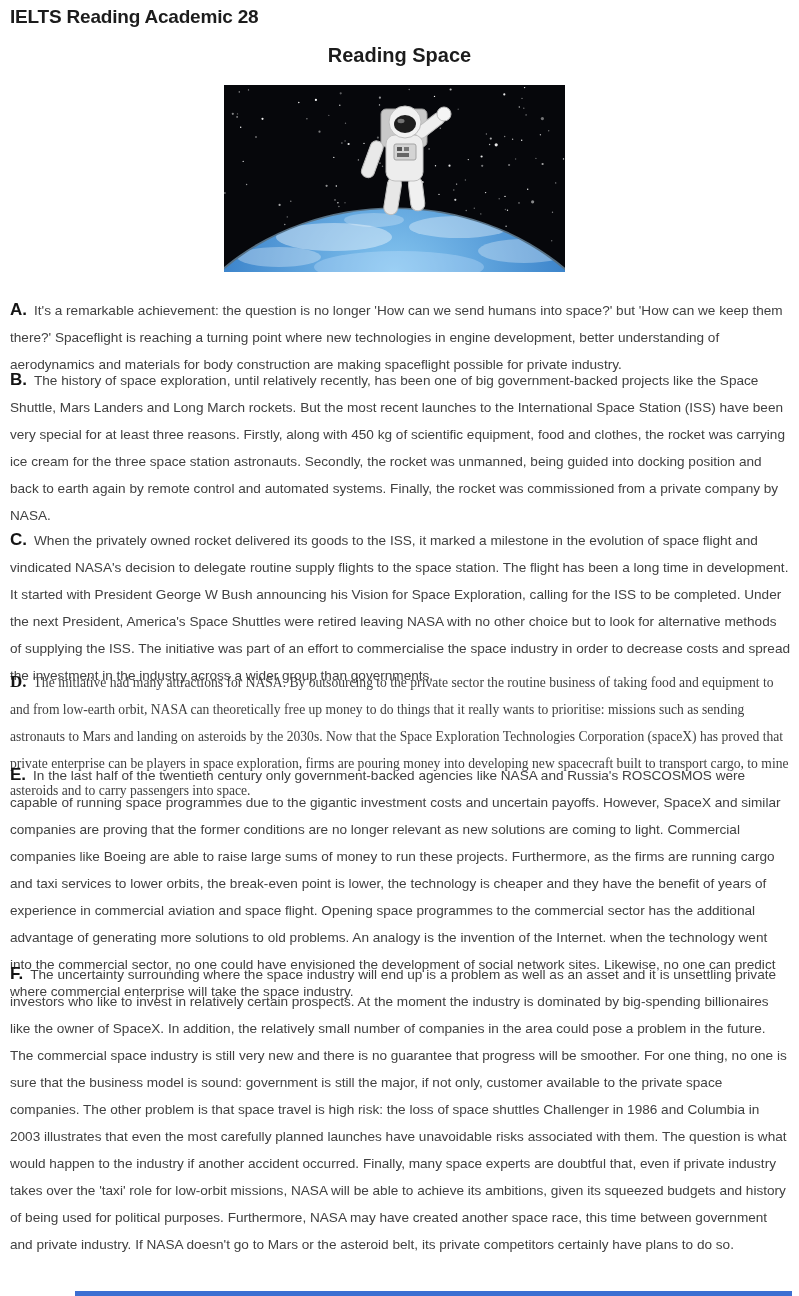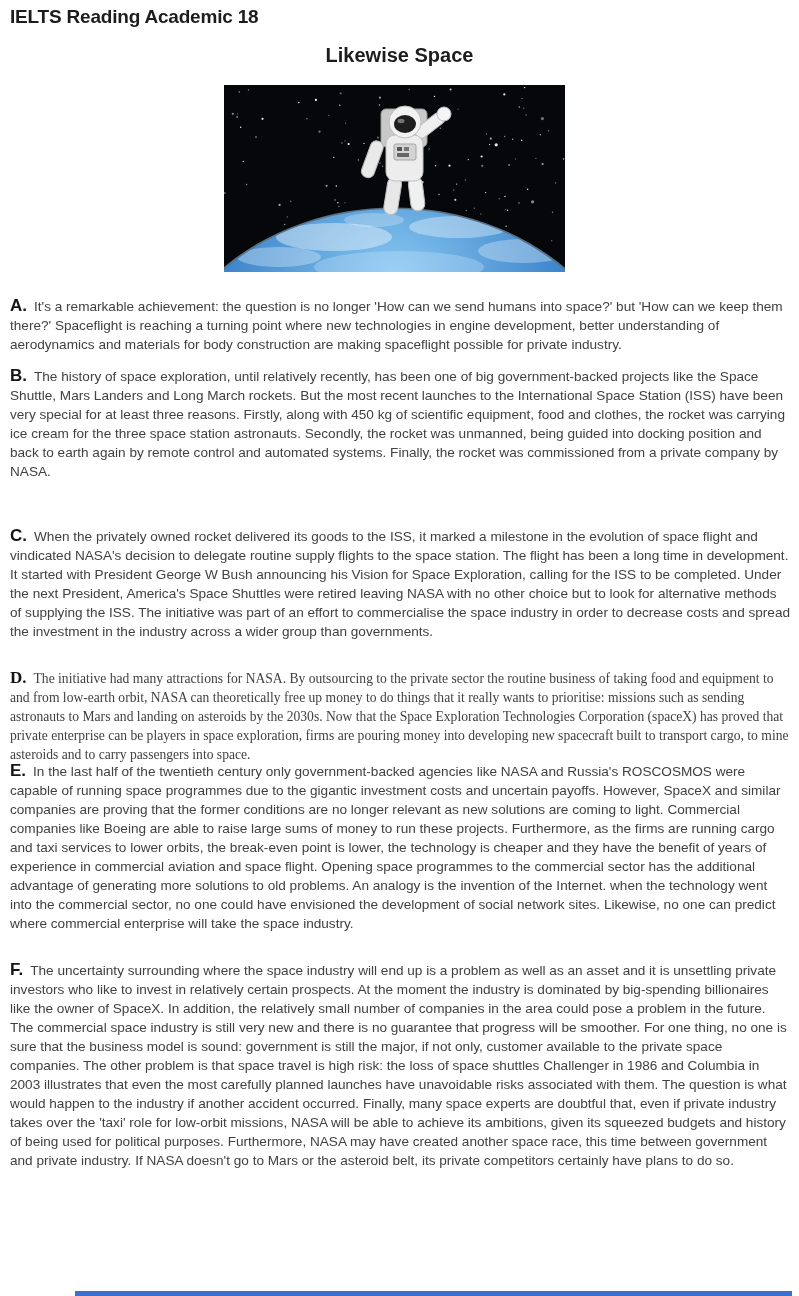--- a/index.html
+++ b/index.html
@@ -16,21 +16,21 @@
     position:absolute; left:0; right:0; top:44px; text-align:center;
     font-size:20px; font-weight:700; color:#1c1c1c;
   }
   .figure {
     position:absolute; left:224px; top:85px; width:341px; height:187px;
     line-height:0;
   }
   .figure svg { display:block; width:341px; height:187px; }
   .para {
     position:absolute; left:10px; width:781px;
-    font-size:13.6px; line-height:19px; color:#414141;
+    font-size:13.6px; line-height:27px; color:#414141;
     text-align:left;
   }
   .para .plabel {
     font-weight:700; font-size:17px; color:#141414; margin-right:7px;
     letter-spacing:0;
   }
   .para-a { top:296px; }
   .para-b { top:366px; }
   .para-c { top:526px; }
   .para-d { top:668px;font-family:Liberation Serif, serif; }
@@ -40,23 +40,23 @@
   .bottom-bar {
     position:absolute; left:75px; top:1291px; width:717px; height:5px;
     background:#3c6fd2;
   }
 </style>
 </head>
 <body>
 
 <div class="page">
 
-  <div class="header-title">IELTS Reading Academic 18</div>
-
-  <div class="passage-title">Likewise Space</div>
+  <div class="header-title">IELTS Reading Academic 28</div>
+
+  <div class="passage-title">Reading Space</div>
 
   <div class="figure">
     <svg viewBox="0 0 341 187" xmlns="http://www.w3.org/2000/svg">
       <defs>
         <radialGradient id="earthG" cx="50%" cy="15%" r="85%">
           <stop offset="0%" stop-color="#86c6f0"></stop>
           <stop offset="40%" stop-color="#3e86cc"></stop>
           <stop offset="100%" stop-color="#123a6e"></stop>
         </radialGradient>
         <clipPath id="earthClip">

